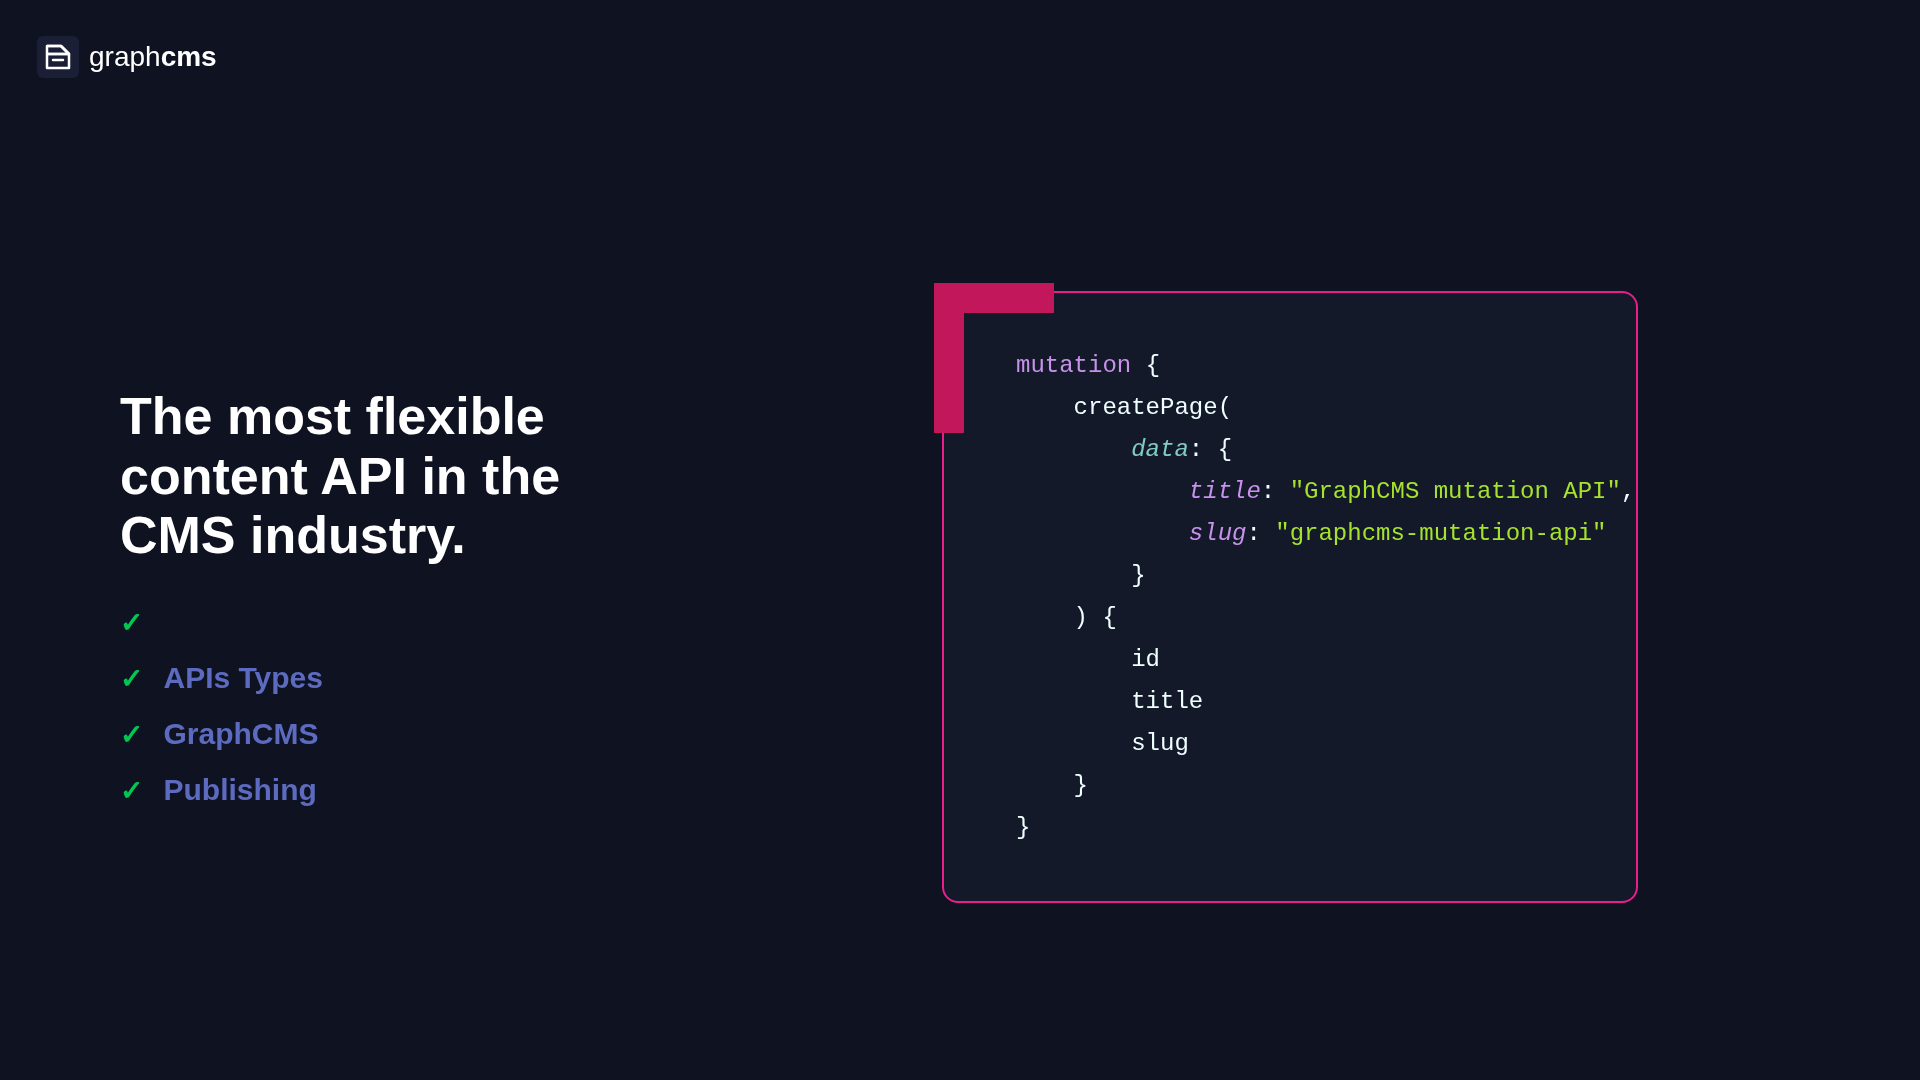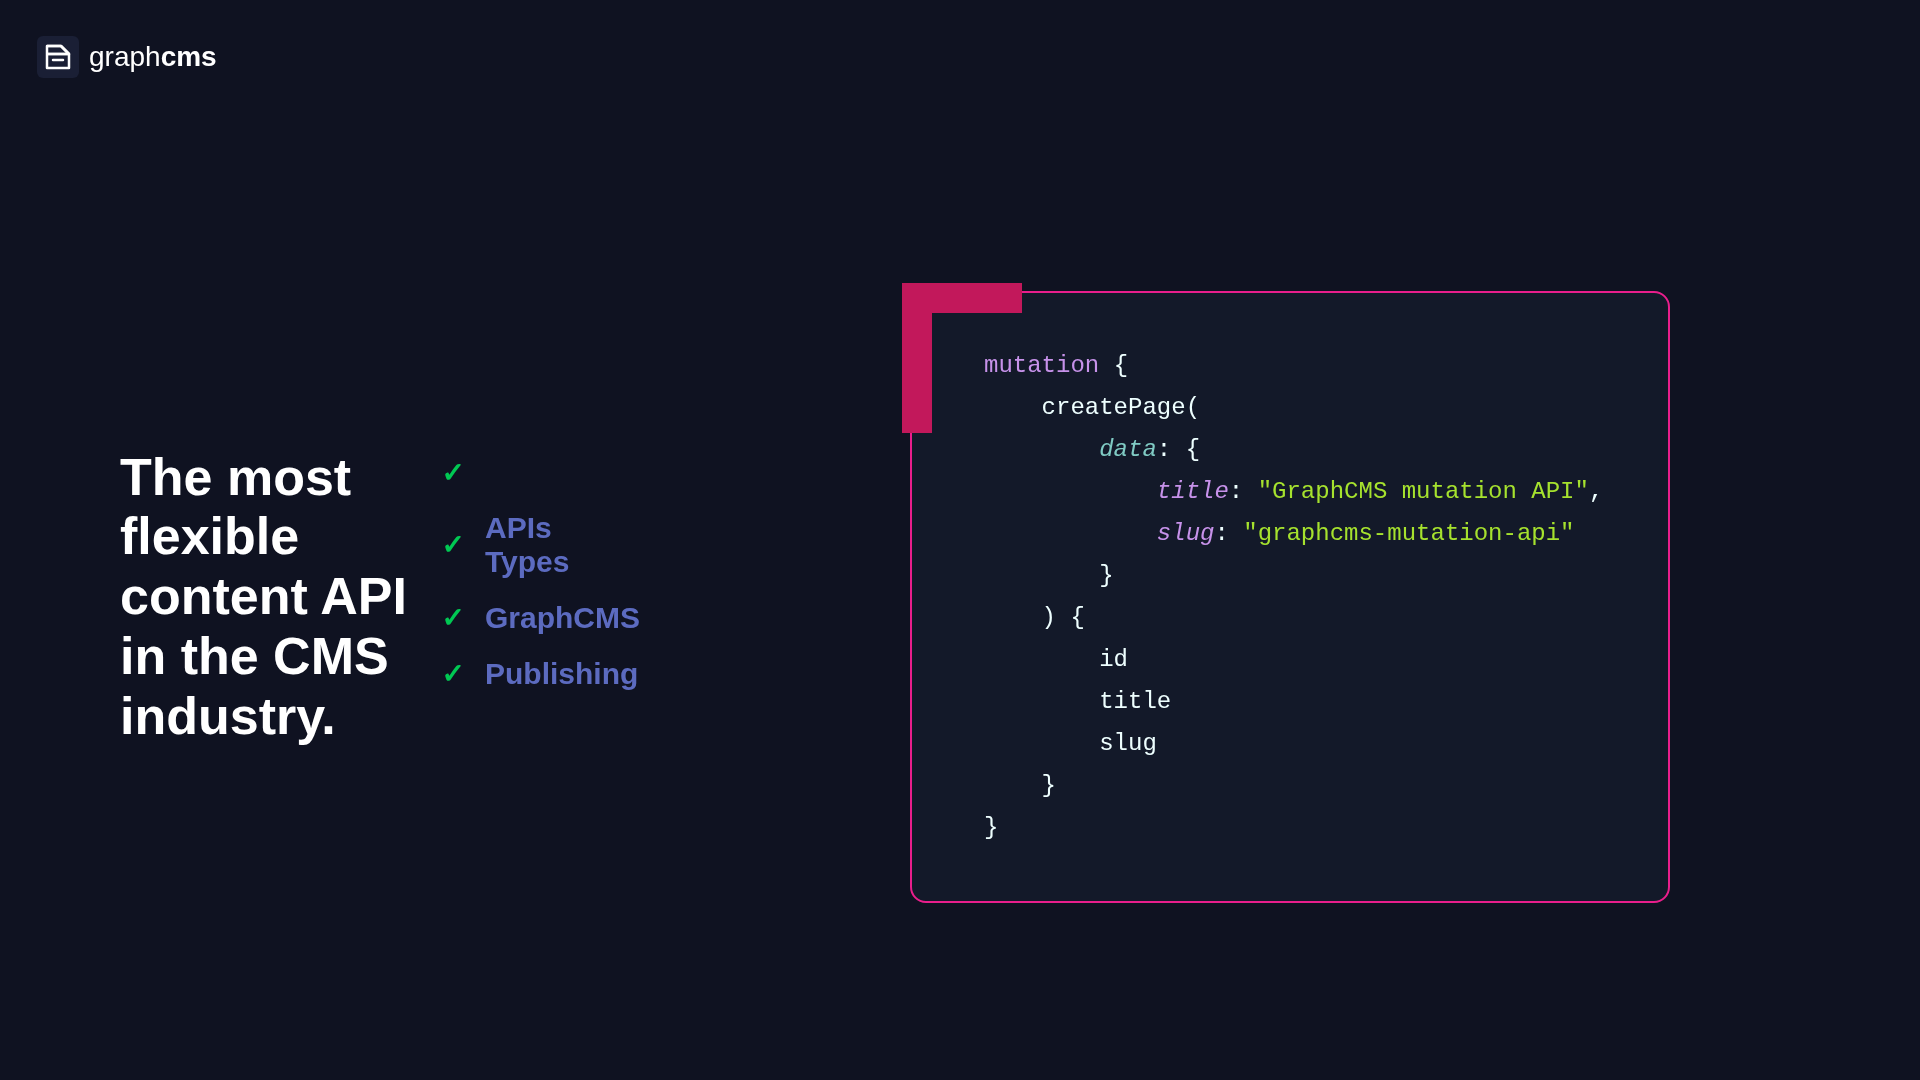--- a/index.html
+++ b/index.html
@@ -50,21 +50,21 @@
       display: flex;
       align-items: center;
       padding: 0 120px;
       gap: 100px;
     }
 
     
     .left-panel {
       flex: 0 0 520px;
       display: flex;
-      flex-direction: row;
+      flex-direction: column;
       gap: 32px;
     }
 
     .headline {
       font-size: 52px;
       font-weight: 800;
       line-height: 1.15;
       color: #ffffff;
     }
 
@@ -105,21 +105,21 @@
     .right-panel {
       flex: 1;
       display: flex;
       align-items: center;
       justify-content: center;
       position: relative;
     }
 
     .code-container {
       position: relative;
-      width: 760px;
+      width: 696px;
       margin-left: 40px;
     }
 
     
     .corner-decoration {
       position: absolute;
       top: -8px;
       left: -8px;
       width: 120px;
       height: 150px;

